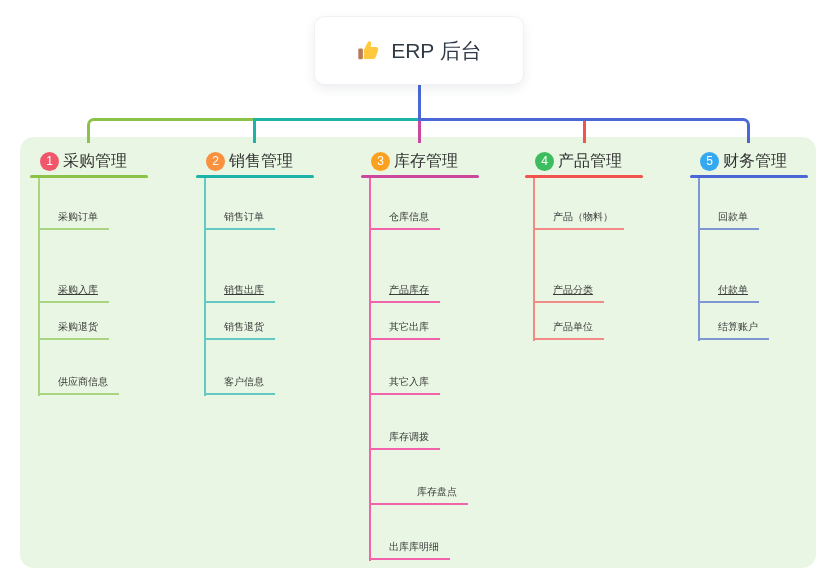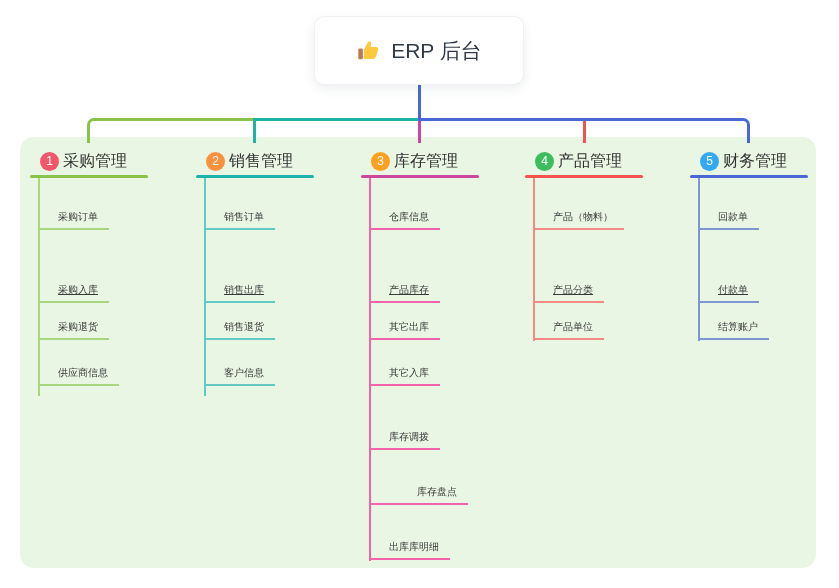--- a/index.html
+++ b/index.html
@@ -42,21 +42,21 @@
            color:#fff; font-size:12px; line-height:19px; text-align:center; }
   .title-label { font-size:16px; font-weight:500; color:#333333; }
   .title-line { position:absolute; left:0; top:28px; width:100%; height:3px; border-radius:2px; }
 
   .trunk { position:absolute; left:8px; top:31px; width:2px; }
 
   .child { position:absolute; left:8px; padding:0 11px 0 20px; line-height:22px;
            font-size:10px; color:#3A3A3A; white-space:nowrap; width:max-content;
            border-bottom:2px solid; cursor:default; }
   .r0 { top:59px; }  .r1 { top:132px;text-decoration:underline; } .r2 { top:169px; }
-  .r3 { top:215px; } .r4 { top:279px; } .r5 { top:334px;padding-left:48px; } .r6 { top:389px; }
+  .r3 { top:224px; } .r4 { top:279px; } .r5 { top:334px;padding-left:48px; } .r6 { top:389px; }
 </style>
 </head>
 <body>
 
 <div class="stage">
 
   <div class="panel"></div>
 
   <div class="conn conn-root" style="background-color: rgb(74, 103, 213);"></div>
   <div class="conn bus-green" style="border-color: rgb(139, 195, 74);"></div>

